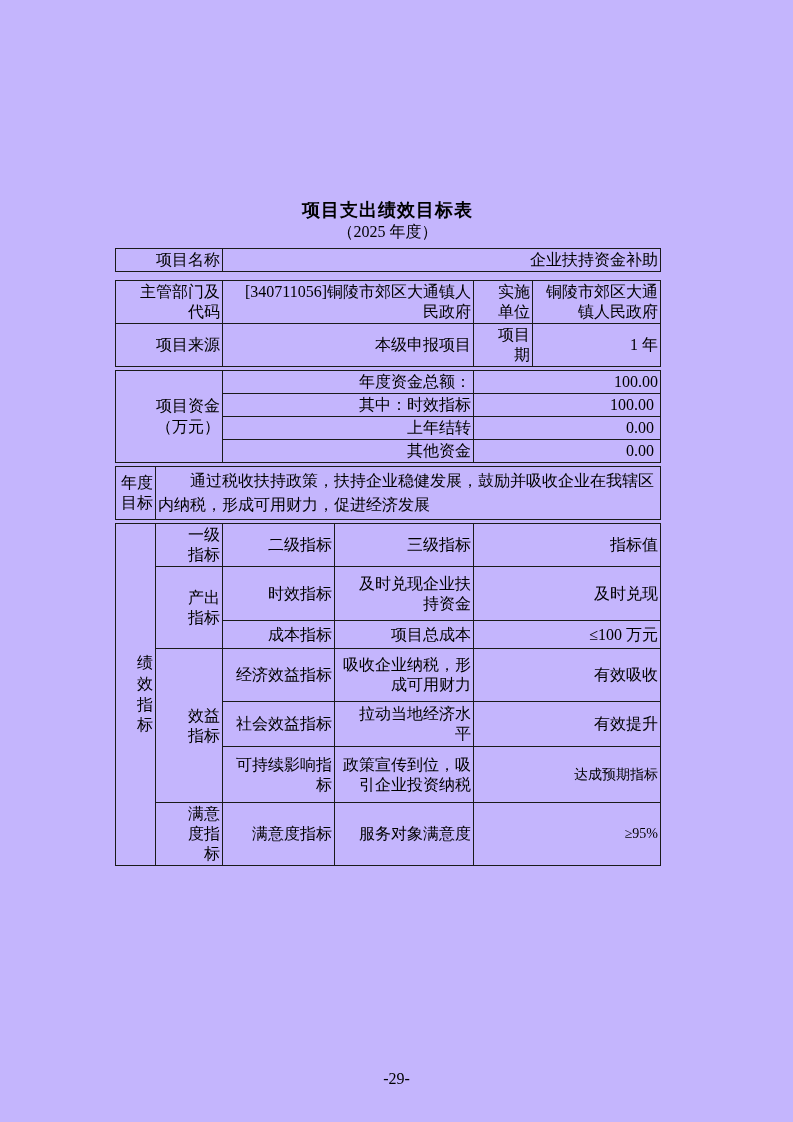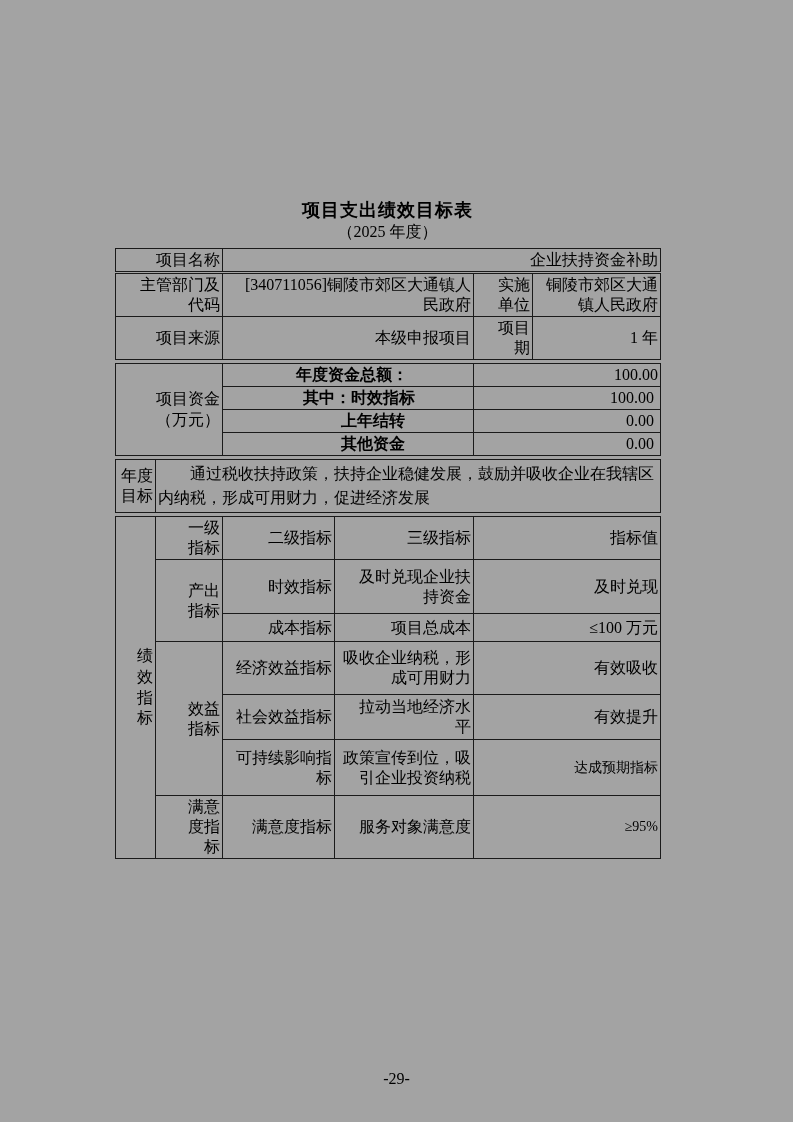--- a/index.html
+++ b/index.html
@@ -1,45 +1,45 @@
 <!DOCTYPE html>
 <html><head>
 <meta charset="utf-8">
 <style>
   html,body { margin:0; padding:0; background:#ffffff; }
   .page {
     position:relative;
     width:793px; height:1122px;
-    background:#a3a3a3;
+    background:#c4b5fd;
     font-family:"Liberation Serif","DejaVu Serif",serif;
     color:#000000;
     overflow:hidden;
   }
   .content { position:absolute; left:115px; top:200px; width:545px; }
   .doc-title {
     text-align:center; font-size:18px; font-weight:bold;
     letter-spacing:1px; line-height:20px;
   }
   .doc-subtitle { text-align:center; font-size:16px; line-height:18px; margin-top:3px; }
   table.t {
     border-collapse:collapse; table-layout:fixed;
     width:545px;
   }
   table.t1 { margin-top:7px; }
-  table.t2 { margin-top:1px; }
+  table.t2 { margin-top:8px; }
   table.t3, table.t4, table.t5 { margin-top:3px; }
   .t td {
     border:1px solid #1a1a1a;
     font-size:16px; line-height:1.25;
     padding:1px 2px;
     text-align:right; vertical-align:middle;
     white-space:pre-line;
     overflow:hidden;
   }
-  td.left { text-align:center;font-weight:bold; }
+  td.left { text-align:right; }
   td.val-right { text-align:right; padding-right:6px; }
   td.ind-a { padding-left:10px; }
   td.ind-b { padding-left:24px; }
   td.ind-c { padding-left:52px;margin-left:44px; }
   td.goal-text {
     text-align:left; text-indent:2em;
     line-height:1.5; padding:2px 4px 2px 2px;
   }
   td.small-val { font-size:14px;margin-top:44px; }
   td.vlab { line-height:1.3; }

